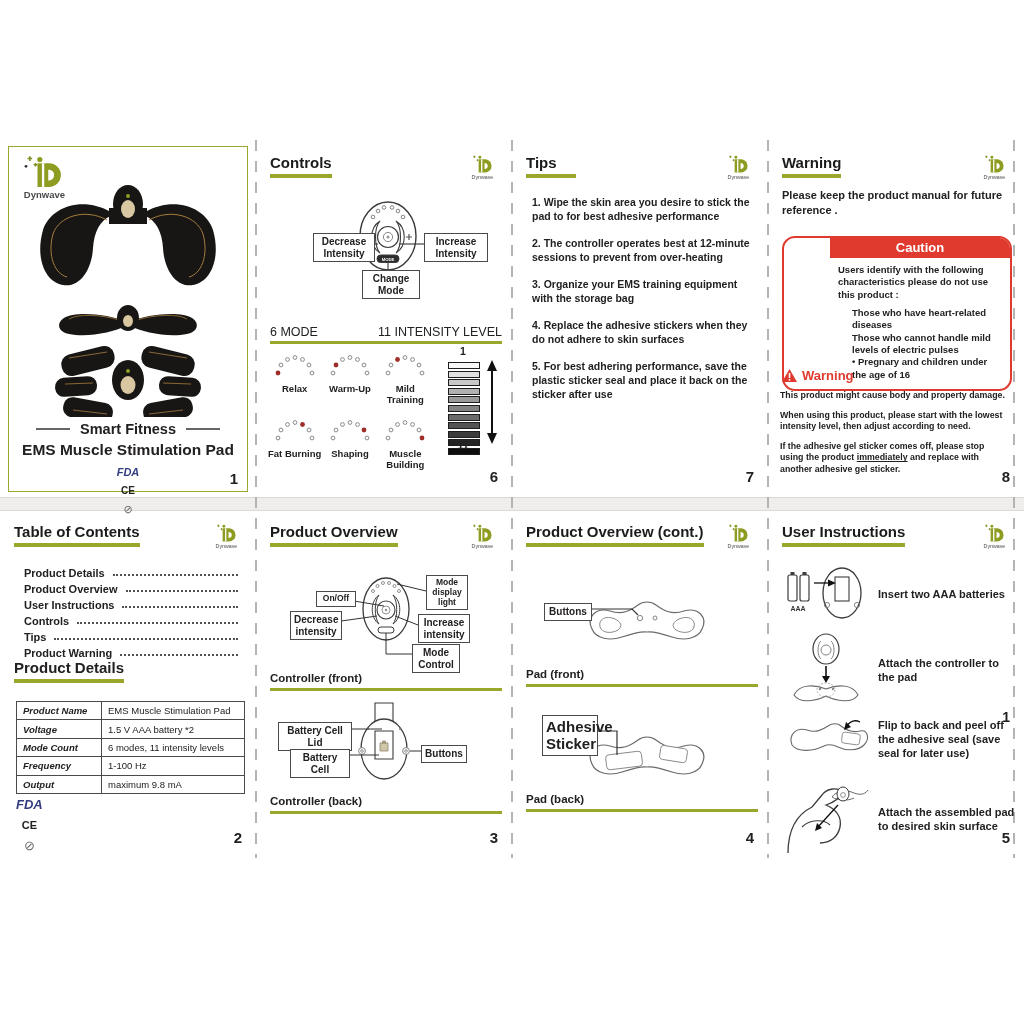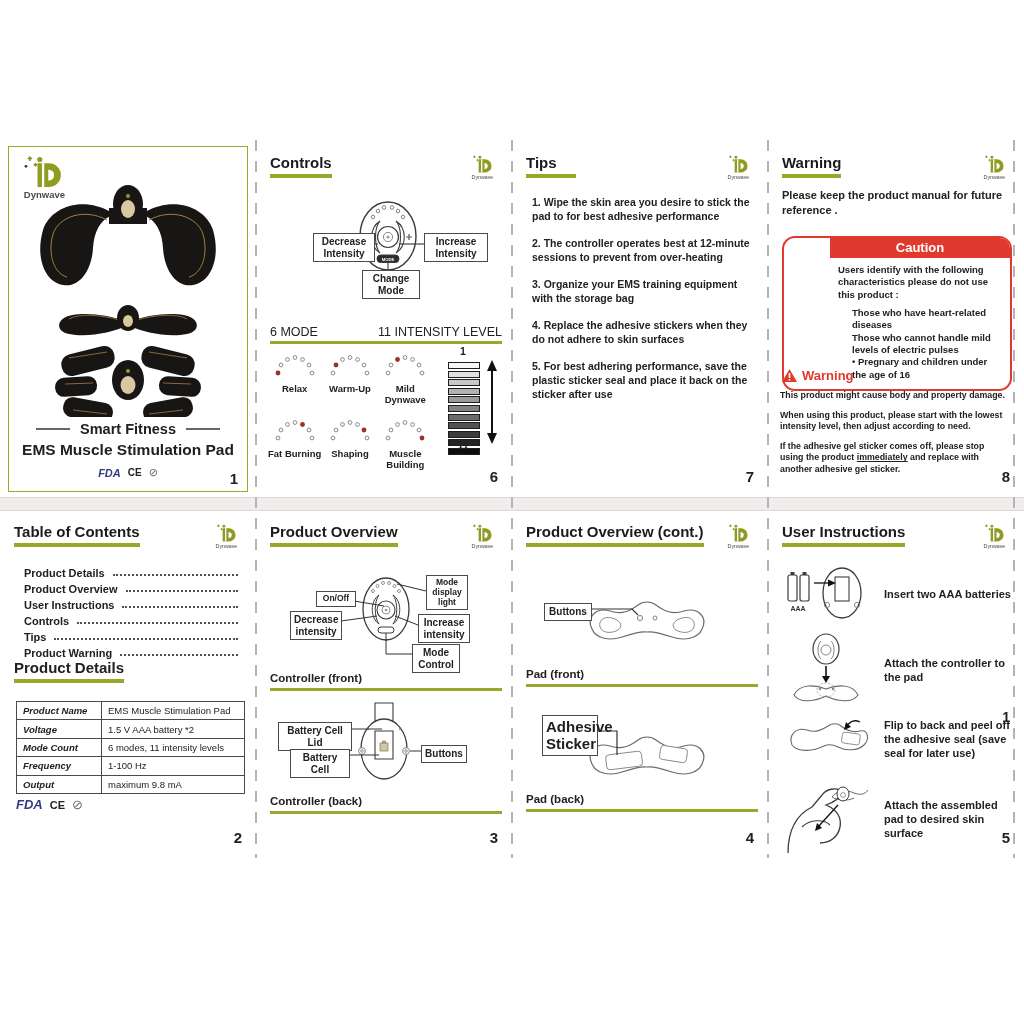--- a/index.html
+++ b/index.html
@@ -25,21 +25,21 @@
   .hrule { position:absolute; left:14px; right:10px; height:3px; background:var(--green); }
   .diag { position:absolute; left:0; }
   .diag path, .diag ellipse, .diag circle, .diag rect, .diag line, .diag polyline
         { vector-effect:non-scaling-stroke; }
   
   .cover-border { position:absolute; left:8px; top:6px; right:8px; bottom:5px; border:1.5px solid var(--green); }
   .cover-title1 { position:absolute; left:0; right:0; top:281px; display:flex; align-items:center;
                   justify-content:center; gap:10px; font-size:14.5px; font-weight:bold; }
   .dash { width:34px; height:1.5px; background:#666; }
   .cover-title2 { position:absolute; left:0; right:0; top:301px; text-align:center; font-size:15.5px; font-weight:bold; }
-  .certs { display:flex; align-items:center; gap:7px; }
+  .certs { display:flex; align-items:center; gap:7px;flex-direction:column; }
   .fda { font-style:italic; font-weight:900; color:#333c80; }
   .ce { font-weight:bold; color:#222; }
   .mark { color:#666; }
   
   .mode-head { position:absolute; top:185px; font-size:12.5px; font-weight:normal; }
   .modes { position:absolute; left:12px; top:212px; width:164px; display:grid;
            grid-template-columns:repeat(3,1fr); row-gap:12px; column-gap:2px; text-align:center; }
   .mode-label { font-size:9.5px; font-weight:bold; line-height:1.12; margin-top:2px; }
   .iscale { position:absolute; left:192px; top:222px; }
   .ibar { width:30px; height:5px; border:1px solid #1d1d1d; margin-bottom:1.6px; }
@@ -64,21 +64,21 @@
   .toc-row { display:flex; align-items:flex-end; font-size:11px; font-weight:bold; margin-bottom:4px; }
   .leader { flex:1; border-bottom:2px dotted #4f4f4f; margin:0 2px 3px 8px; height:1px; }
   .sec-title-wrap { position:absolute; left:14px; top:150px; display:inline-block; }
   .sec-title { font-size:15px; font-weight:bold; }
   .dtable { position:absolute; left:16px; top:192px; border-collapse:collapse; }
   .dtable td { border:1.3px solid #4a4a4a; font-size:9.5px; padding:3.2px 6px; }
   .dtable td:first-child { font-weight:bold; width:72px;font-style:italic; }
   .dtable td:last-child { width:130px; }
   .toc-certs { position:absolute; left:16px; top:288px; }
   
-  .step { position:absolute; left:12px; width:238px; display:flex; align-items:center; gap:12px; }
+  .step { position:absolute; left:12px; width:238px; display:flex; align-items:center; gap:6px; }
   .step-icon { flex:0 0 92px; }
   .step-text { font-size:11px; font-weight:bold; line-height:1.3; }
   .stray-num { position:absolute; right:14px; top:200px; font-size:14px; font-weight:bold; }
 </style>
 </head>
 <body>
 
 <div class="stage">
 
   <div class="hband"></div>
@@ -210,21 +210,21 @@
               <circle cx="39" cy="21" r="1.9" fill="#fff" stroke="#8a8a8a" stroke-width="1"></circle>
             </svg><div class="mode-label">Warm-Up</div></div>
         <div><svg viewBox="0 0 44 26" width="44" height="26">
               <circle cx="5" cy="21" r="1.9" fill="#fff" stroke="#8a8a8a" stroke-width="1"></circle>
               <circle cx="8" cy="13" r="1.9" fill="#fff" stroke="#8a8a8a" stroke-width="1"></circle>
               <circle cx="14.5" cy="7.5" r="2.4" fill="#9e2f28" stroke="none" stroke-width="1"></circle>
               <circle cx="22" cy="5.5" r="1.9" fill="#fff" stroke="#8a8a8a" stroke-width="1"></circle>
               <circle cx="29.5" cy="7.5" r="1.9" fill="#fff" stroke="#8a8a8a" stroke-width="1"></circle>
               <circle cx="36" cy="13" r="1.9" fill="#fff" stroke="#8a8a8a" stroke-width="1"></circle>
               <circle cx="39" cy="21" r="1.9" fill="#fff" stroke="#8a8a8a" stroke-width="1"></circle>
-            </svg><div class="mode-label">Mild Dynwave</div></div>
+            </svg><div class="mode-label">Mild Training</div></div>
         <div><svg viewBox="0 0 44 26" width="44" height="26">
               <circle cx="5" cy="21" r="1.9" fill="#fff" stroke="#8a8a8a" stroke-width="1"></circle>
               <circle cx="8" cy="13" r="1.9" fill="#fff" stroke="#8a8a8a" stroke-width="1"></circle>
               <circle cx="14.5" cy="7.5" r="1.9" fill="#fff" stroke="#8a8a8a" stroke-width="1"></circle>
               <circle cx="22" cy="5.5" r="1.9" fill="#fff" stroke="#8a8a8a" stroke-width="1"></circle>
               <circle cx="29.5" cy="7.5" r="2.4" fill="#9e2f28" stroke="none" stroke-width="1"></circle>
               <circle cx="36" cy="13" r="1.9" fill="#fff" stroke="#8a8a8a" stroke-width="1"></circle>
               <circle cx="39" cy="21" r="1.9" fill="#fff" stroke="#8a8a8a" stroke-width="1"></circle>
             </svg><div class="mode-label">Fat Burning</div></div>
         <div><svg viewBox="0 0 44 26" width="44" height="26">

